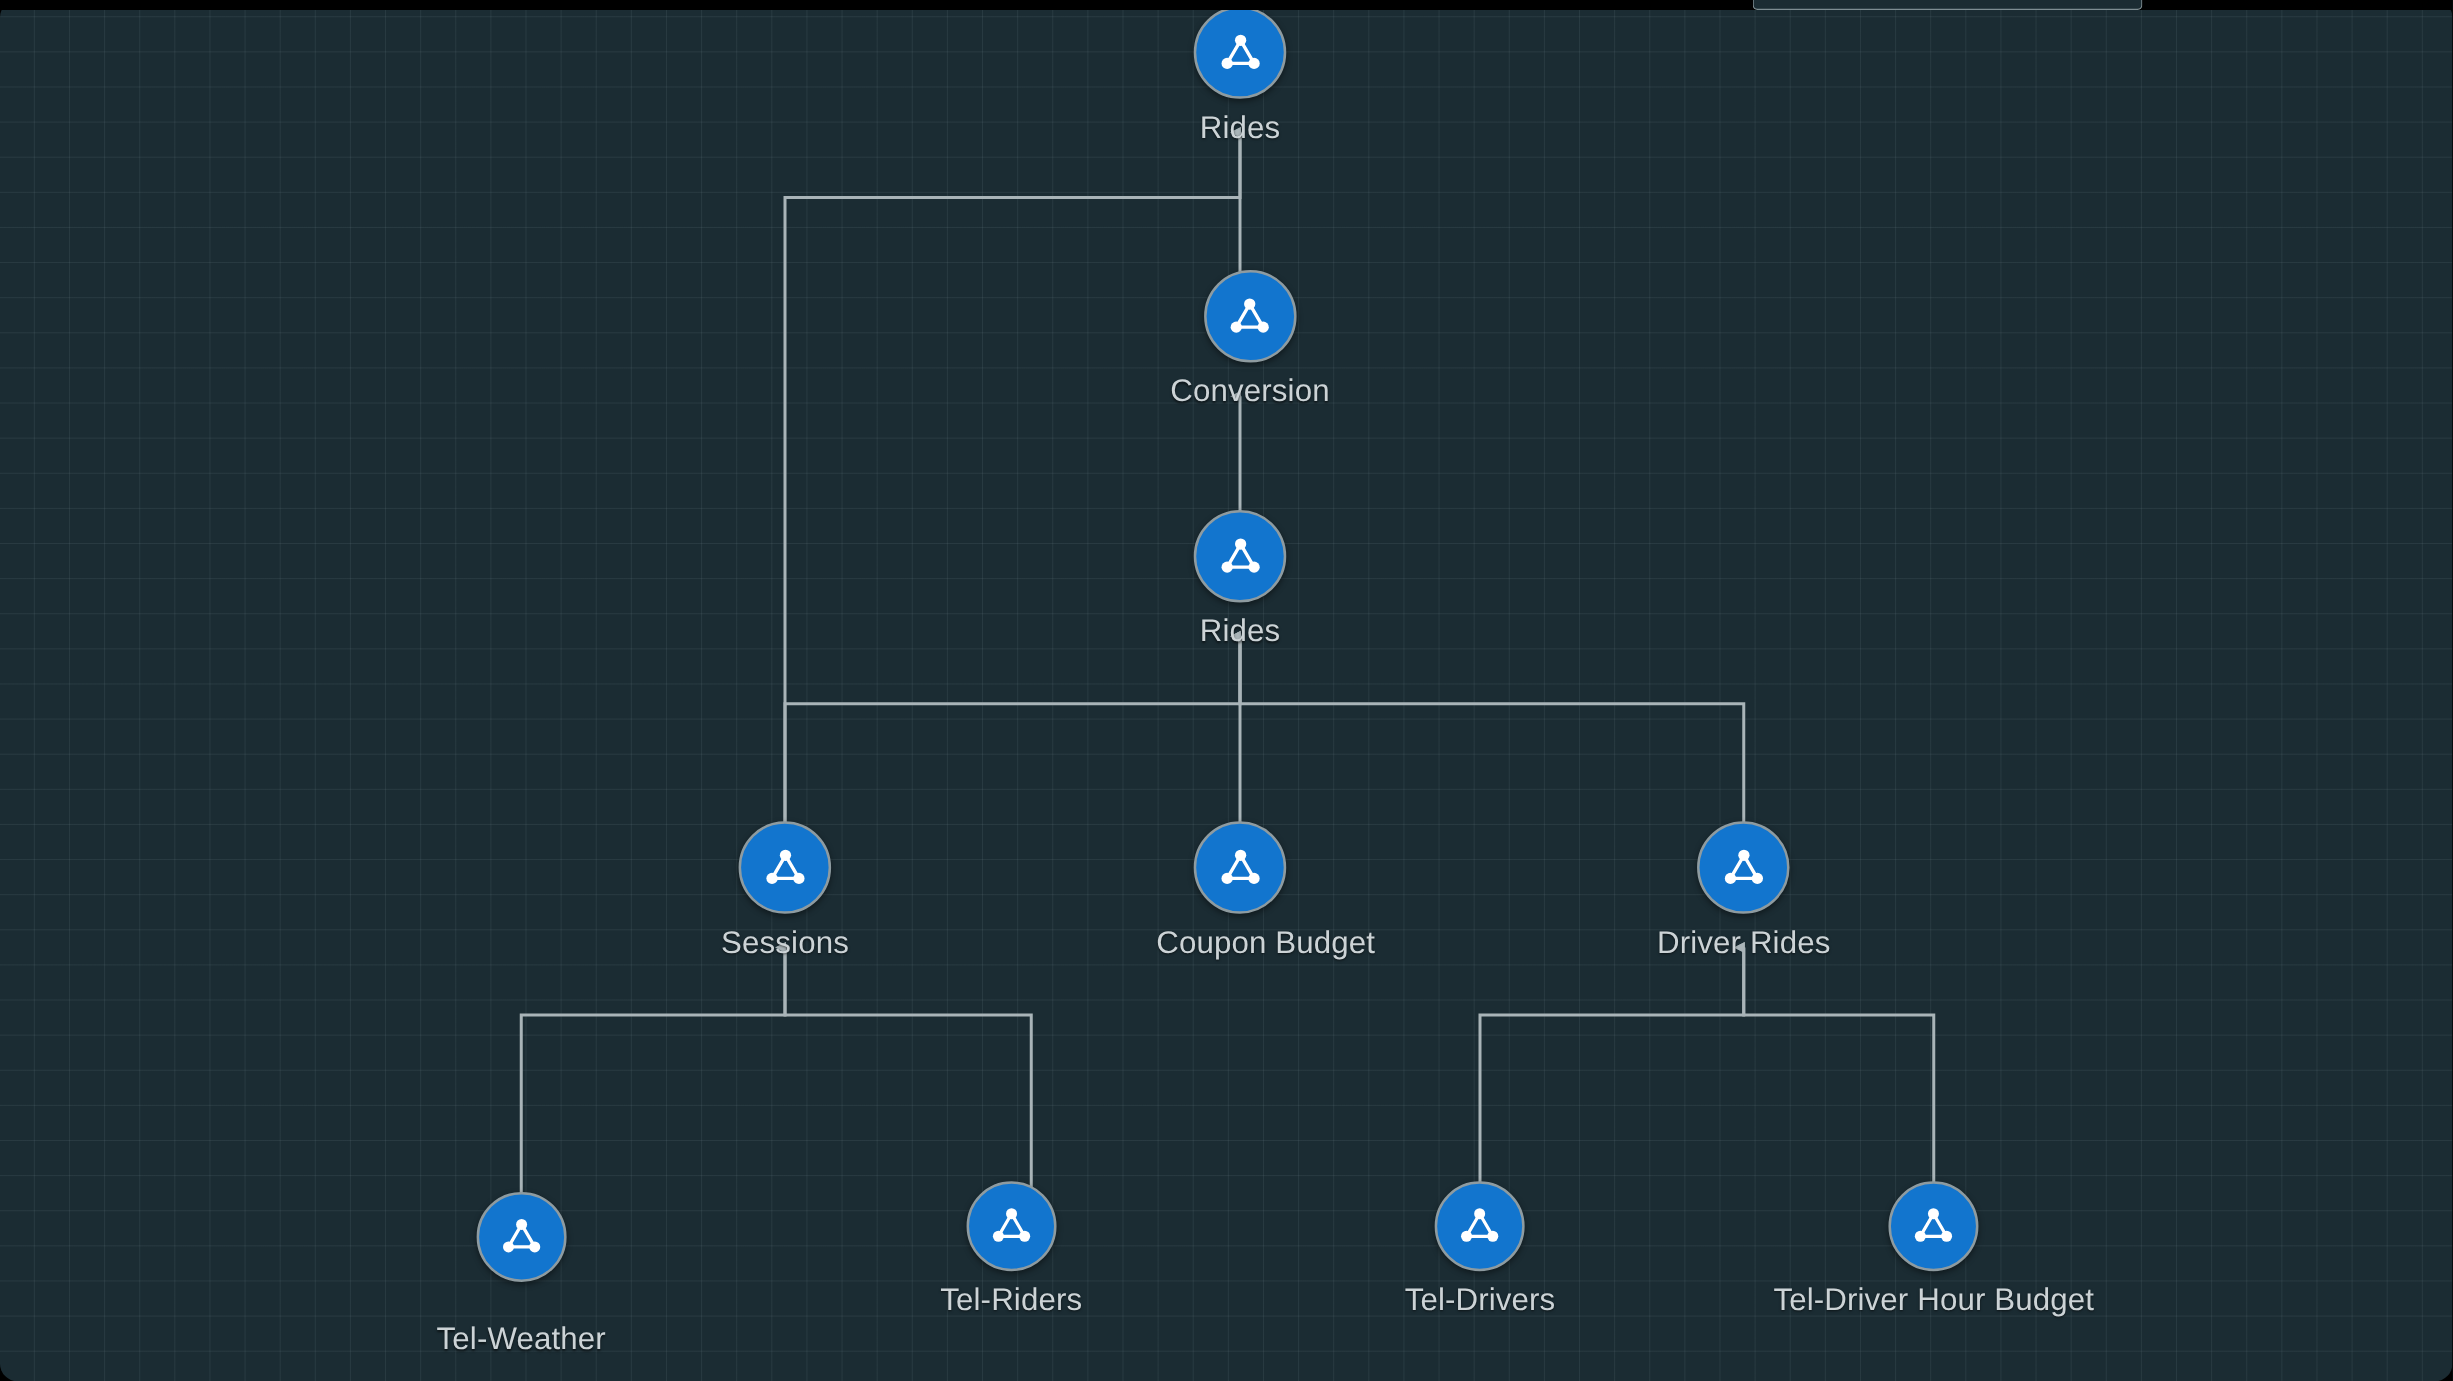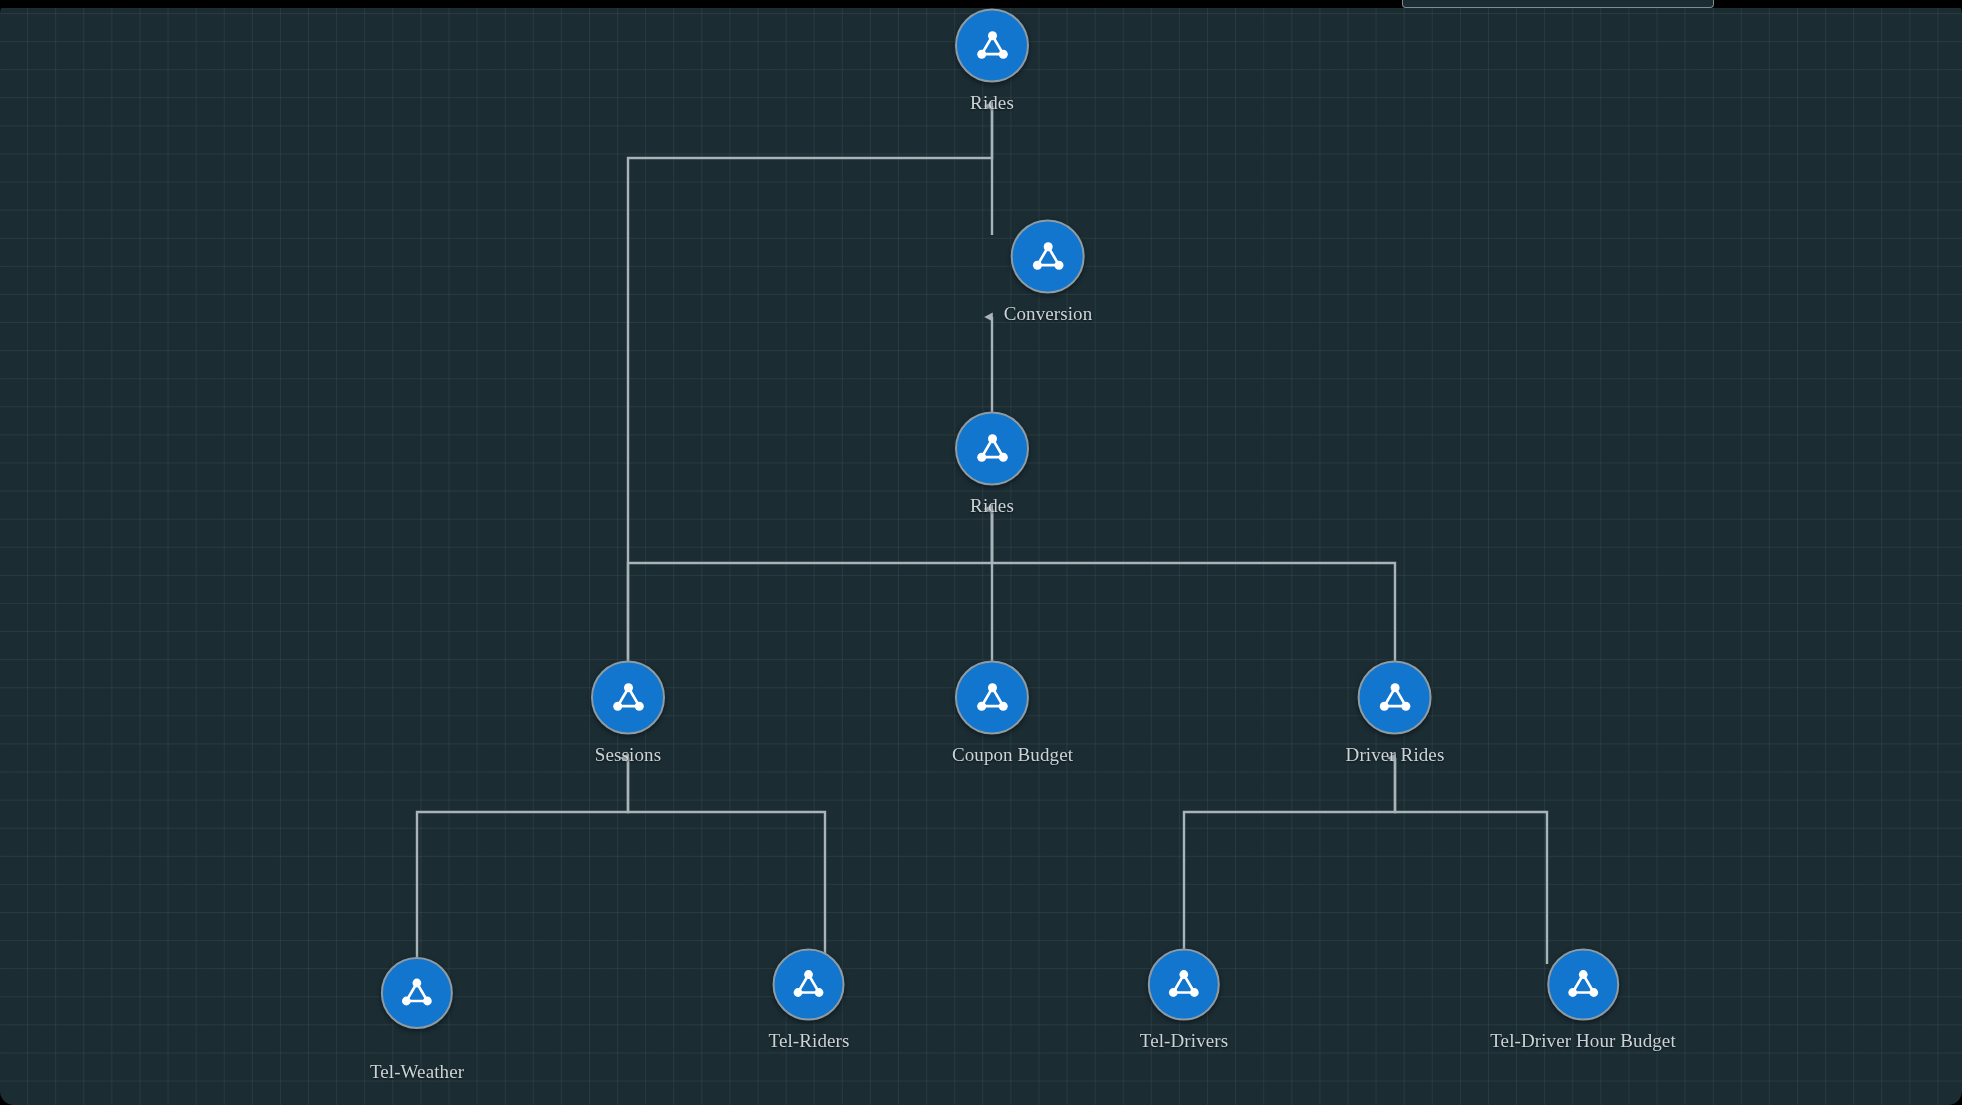--- a/index.html
+++ b/index.html
@@ -90,26 +90,25 @@
     border: 2px solid #8e9ba0;
     display: flex;
     align-items: center;
     justify-content: center;
     box-shadow: 0 2px 5px rgba(0,0,0,0.45);
   }
 
   .node-label {
     margin-top: 9px;
     color: #ccd3d6;
-    font-size: 19px;
+    font-size: 25px;
     letter-spacing: 0.1px;
     white-space: nowrap;
     text-align: center;
     text-shadow: 0 1px 2px rgba(0,0,0,0.6);
-    font-family: Liberation Serif, serif;
   }
 
   .node-icon { display: block; }
 </style>
 </head>
 <body>
 
 <div id="app">
 
   <div id="canvas">
@@ -139,21 +138,21 @@
           <div class="node-circle" style="width: 74px; height: 74px; background: rgb(18, 117, 206); border-color: rgb(142, 155, 160);">
             <svg class="node-icon" width="41" height="41" viewBox="0 0 40 40">
               <path d="M20 10 L9.5 28 L30.5 28 Z" fill="none" stroke="#ffffff" stroke-width="2.6" stroke-linejoin="round"></path>
               <circle cx="20" cy="10" r="4.4" fill="#ffffff"></circle>
               <circle cx="9.5" cy="28" r="4.4" fill="#ffffff"></circle>
               <circle cx="30.5" cy="28" r="4.4" fill="#ffffff"></circle>
             </svg>
           </div>
           <div class="node-label" style="color: rgb(204, 211, 214);">Rides</div>
         </div>
-        <div class="node" style="left: 1048px; top: 272px;">
+        <div class="node" style="left: 1000px; top: 272px;">
           <div class="node-circle" style="width: 74px; height: 74px; background: rgb(18, 117, 206); border-color: rgb(142, 155, 160);">
             <svg class="node-icon" width="41" height="41" viewBox="0 0 40 40">
               <path d="M20 10 L9.5 28 L30.5 28 Z" fill="none" stroke="#ffffff" stroke-width="2.6" stroke-linejoin="round"></path>
               <circle cx="20" cy="10" r="4.4" fill="#ffffff"></circle>
               <circle cx="9.5" cy="28" r="4.4" fill="#ffffff"></circle>
               <circle cx="30.5" cy="28" r="4.4" fill="#ffffff"></circle>
             </svg>
           </div>
           <div class="node-label" style="color: rgb(204, 211, 214);">Conversion</div>
         </div>
@@ -227,21 +226,21 @@
           <div class="node-circle" style="width: 72px; height: 72px; background: rgb(18, 117, 206); border-color: rgb(142, 155, 160);">
             <svg class="node-icon" width="40" height="40" viewBox="0 0 40 40">
               <path d="M20 10 L9.5 28 L30.5 28 Z" fill="none" stroke="#ffffff" stroke-width="2.6" stroke-linejoin="round"></path>
               <circle cx="20" cy="10" r="4.4" fill="#ffffff"></circle>
               <circle cx="9.5" cy="28" r="4.4" fill="#ffffff"></circle>
               <circle cx="30.5" cy="28" r="4.4" fill="#ffffff"></circle>
             </svg>
           </div>
           <div class="node-label" style="color: rgb(204, 211, 214);">Tel-Drivers</div>
         </div>
-        <div class="node" style="left: 1547px; top: 1000px; margin-left: 36px;">
+        <div class="node" style="left: 1547px; top: 1000px;">
           <div class="node-circle" style="width: 72px; height: 72px; background: rgb(18, 117, 206); border-color: rgb(142, 155, 160);">
             <svg class="node-icon" width="40" height="40" viewBox="0 0 40 40">
               <path d="M20 10 L9.5 28 L30.5 28 Z" fill="none" stroke="#ffffff" stroke-width="2.6" stroke-linejoin="round"></path>
               <circle cx="20" cy="10" r="4.4" fill="#ffffff"></circle>
               <circle cx="9.5" cy="28" r="4.4" fill="#ffffff"></circle>
               <circle cx="30.5" cy="28" r="4.4" fill="#ffffff"></circle>
             </svg>
           </div>
           <div class="node-label" style="color: rgb(204, 211, 214);">Tel-Driver Hour Budget</div>
         </div>

